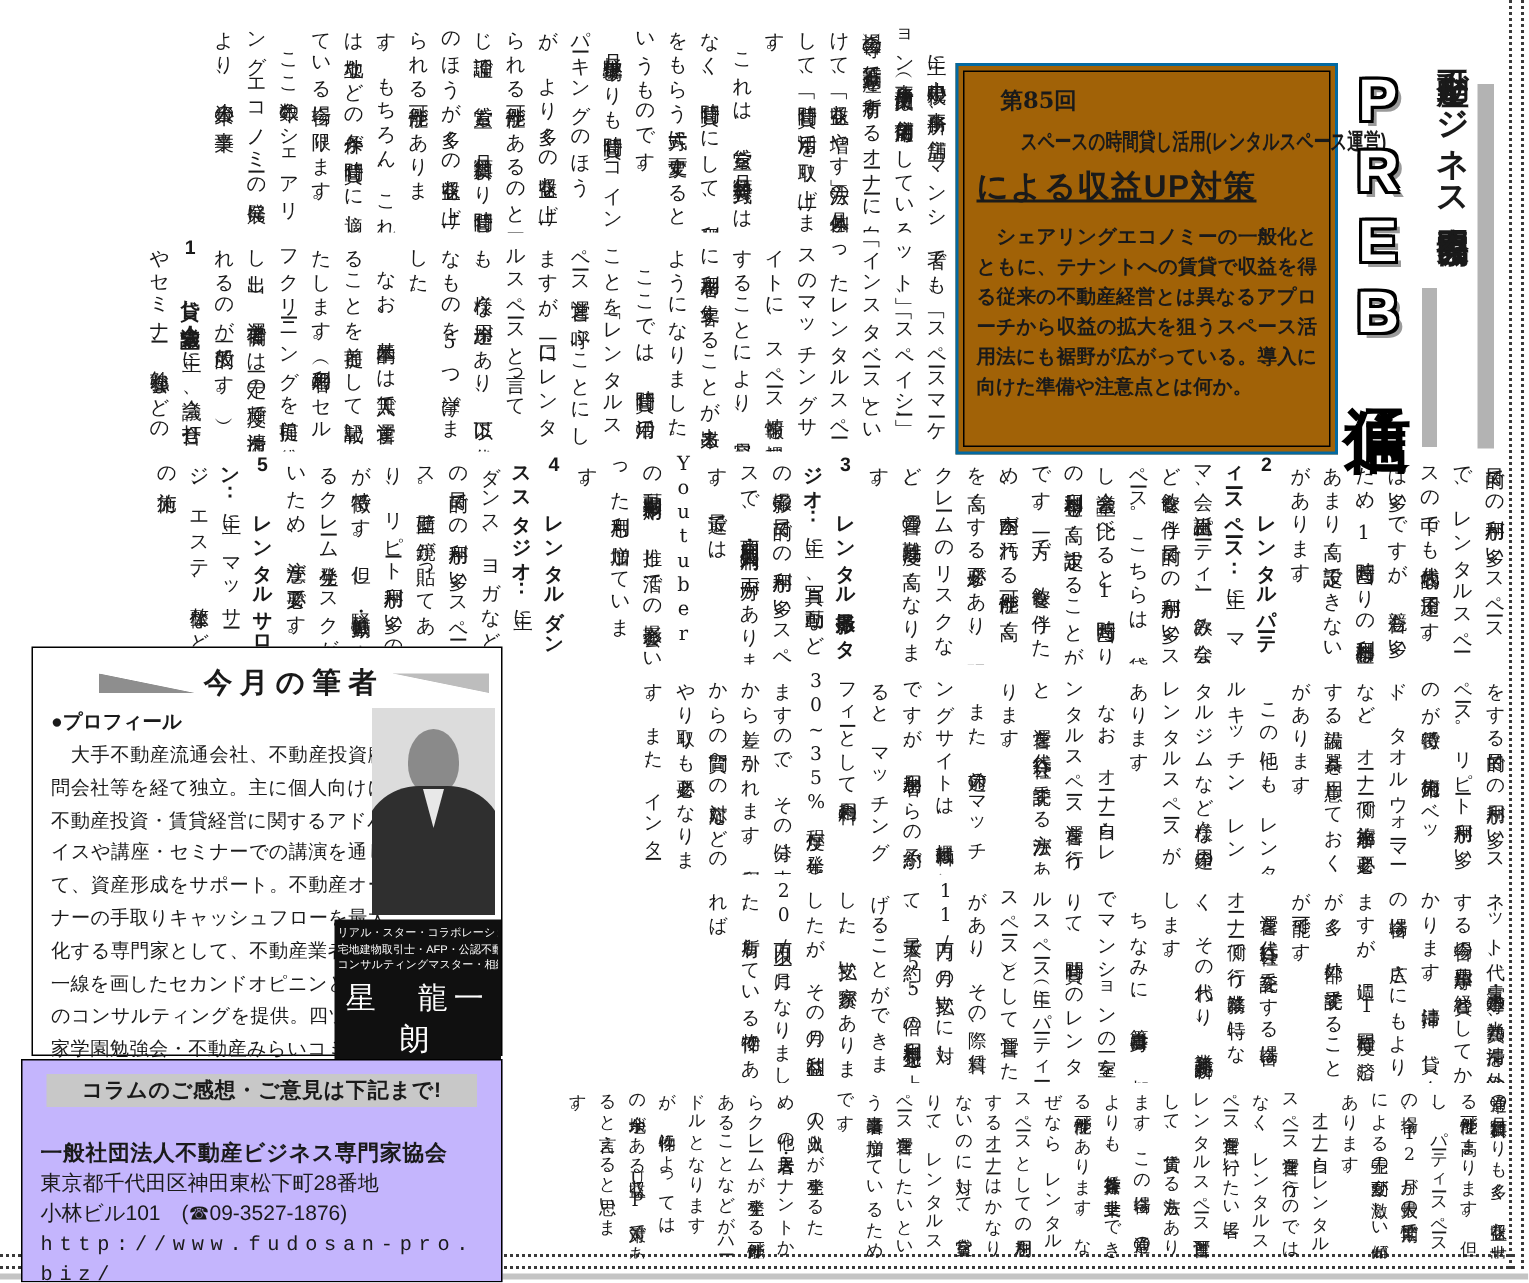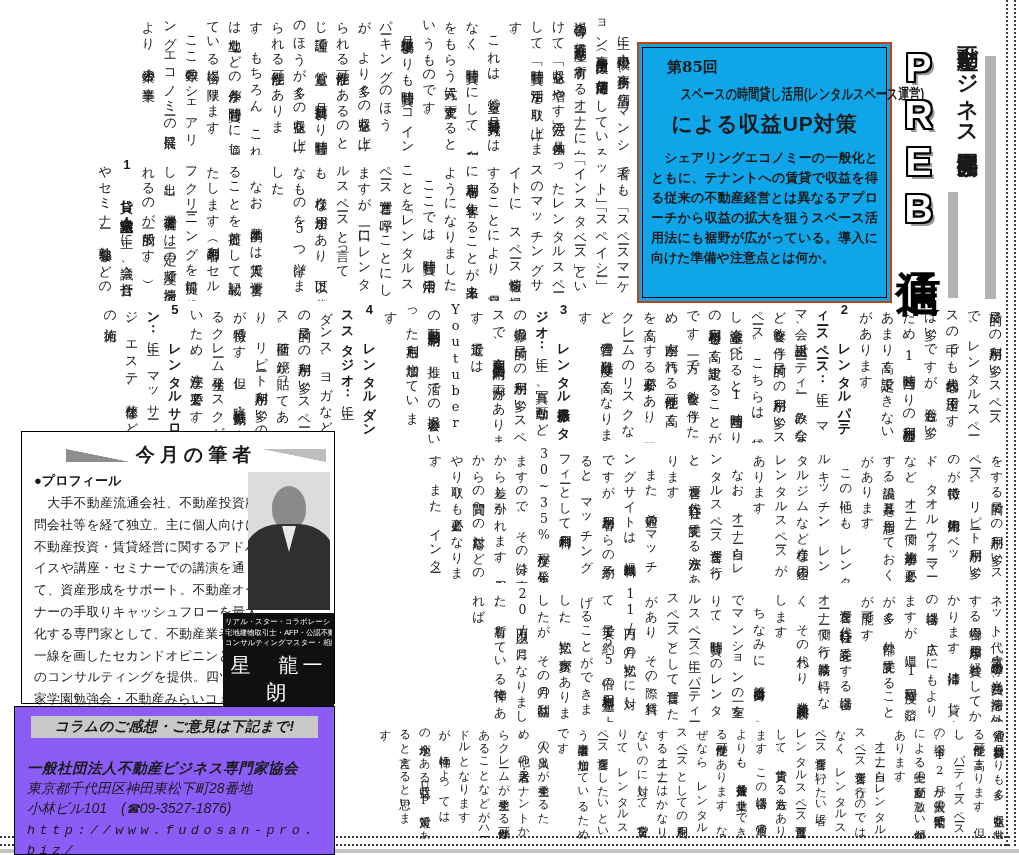--- a/index.html
+++ b/index.html
@@ -17,26 +17,26 @@
   .assoc-bar{position:absolute;left:985px;top:56px;width:11px;height:243px;background:var(--masthead_shadow,#b3b3b3);}
   .assoc-bar2{position:absolute;left:948px;top:192px;width:10px;height:106px;background:var(--masthead_shadow,#b3b3b3);}
   .assoc{position:absolute;left:953px;top:30px;height:270px;writing-mode:vertical-rl;text-orientation:upright;
     font-weight:bold;font-size:21.5px;letter-spacing:1px;z-index:2;}
   .preb{position:absolute;left:888px;top:46px;height:258px;writing-mode:vertical-rl;text-orientation:upright;z-index:2;}
   .preb .latin{font-family:"Liberation Sans",sans-serif;font-weight:bold;font-size:39px;letter-spacing:4px;color:#fff;
     text-shadow:-2px 0 #000,2px 0 #000,0 -2px #000,0 2px #000,-2px -2px #000,2px 2px #000,-2px 2px #000,2px -2px #000,4px 4px 0 #9a9a9a;}
   .preb .kanji{font-family:"Liberation Sans",sans-serif;font-weight:900;font-size:45px;letter-spacing:2px;color:#000;}
 
   
-  .hl-box{position:absolute;left:637px;top:42px;width:251px;height:257px;border:2px solid #c2410c;background:#0ea5e9;}
+  .hl-box{position:absolute;left:637px;top:42px;width:251px;height:257px;border:2px solid #0369a1;background:#a16207;}
   .hl-inner{position:absolute;inset:3px;border:1px solid #000;padding:8px 8px 4px;}
   .hl-episode{font-weight:bold;font-size:15px;margin:2px 0 8px 16px;}
   .hl-t1{font-family:"Liberation Sans",sans-serif;font-weight:bold;font-size:15px;white-space:nowrap;
     transform:scaleX(0.74);transform-origin:center;text-align:center;}
-  .hl-t2{font-family:"Liberation Sans",sans-serif;font-weight:bold;font-size:21px;text-align:center;margin-top:6px;letter-spacing:1px;}
+  .hl-t2{font-family:"Liberation Sans",sans-serif;font-weight:bold;font-size:21px;text-align:left;margin-top:6px;letter-spacing:1px;text-decoration:underline;}
   .hl-lead{margin-top:10px;font-family:"Liberation Sans",sans-serif;font-weight:600;font-size:13px;
     line-height:20px;text-align:justify;white-space:pre-line;}
 
   
   .vband{position:absolute;writing-mode:vertical-rl;text-orientation:upright;white-space:pre-line;
     overflow:hidden;font-size:13px;line-height:21.6px;letter-spacing:1.2px;}
   .vband .rb{font-family:"Liberation Sans",sans-serif;font-weight:bold;}
   #band1{left:8px;top:12px;width:626px;height:143px;}
   #band2{left:8px;top:157px;width:626px;height:144px;}
   #band3{left:6px;top:302px;width:1000px;height:141px;}
@@ -57,22 +57,22 @@
   .ab-photo{position:absolute;right:4px;top:40px;width:82px;height:138px;background:#dcdcdc;overflow:hidden;}
   .ab-photo .head{position:absolute;left:24px;top:14px;width:34px;height:44px;border-radius:50% 50% 46% 46%;background:#8a8a8a;}
   .ab-photo .body{position:absolute;left:-6px;top:52px;width:94px;height:90px;border-radius:40% 40% 0 0;background:#2f2f2f;}
   .ab-photo .shirt{position:absolute;left:34px;top:54px;width:14px;height:26px;background:#e8e8e8;clip-path:polygon(0 0,100% 0,50% 100%);}
   .ab-caption{position:absolute;right:0;top:181px;width:107px;background:var(--caption_bg,#101010);color:#fff;
     text-align:center;padding:4px 2px 5px;}
   .ab-caption .s{font-family:"Liberation Sans",sans-serif;font-size:7.4px;line-height:10.5px;white-space:nowrap;overflow:hidden;}
   .ab-caption .n{font-family:"Liberation Sans",sans-serif;font-weight:normal;font-size:20px;letter-spacing:4px;margin-top:3px;}
 
   
-  .contact-box{position:absolute;left:14px;top:706px;width:319px;height:147px;border:1.5px solid #000;background:#8b5cf6;
-    font-family:"Liberation Sans",sans-serif;font-style:italic;}
+  .contact-box{position:absolute;left:14px;top:706px;width:319px;height:147px;border:1.5px solid #000;background:#c4b5fd;
+    font-family:"Liberation Sans",sans-serif;}
   .cb-header{margin:9px 16px 0;background:var(--header_strip_bg,#c8c8c8);font-weight:bold;font-size:14px;
     text-align:center;padding:2px 0;letter-spacing:0.5px;}
   .cb-org{margin:21px 0 0 12px;font-size:14.5px;font-weight:600;letter-spacing:0.5px;}
   .cb-addr{margin:2px 0 0 12px;font-size:14px;}
   .cb-bldg{margin:2px 0 0 12px;font-size:14px;}
   .cb-url{margin:3px 14px 0 12px;font-family:"Liberation Mono",monospace;font-size:13.5px;letter-spacing:4.5px;
     line-height:20px;word-break:break-all;}
 </style>
 </head>
 <body>

